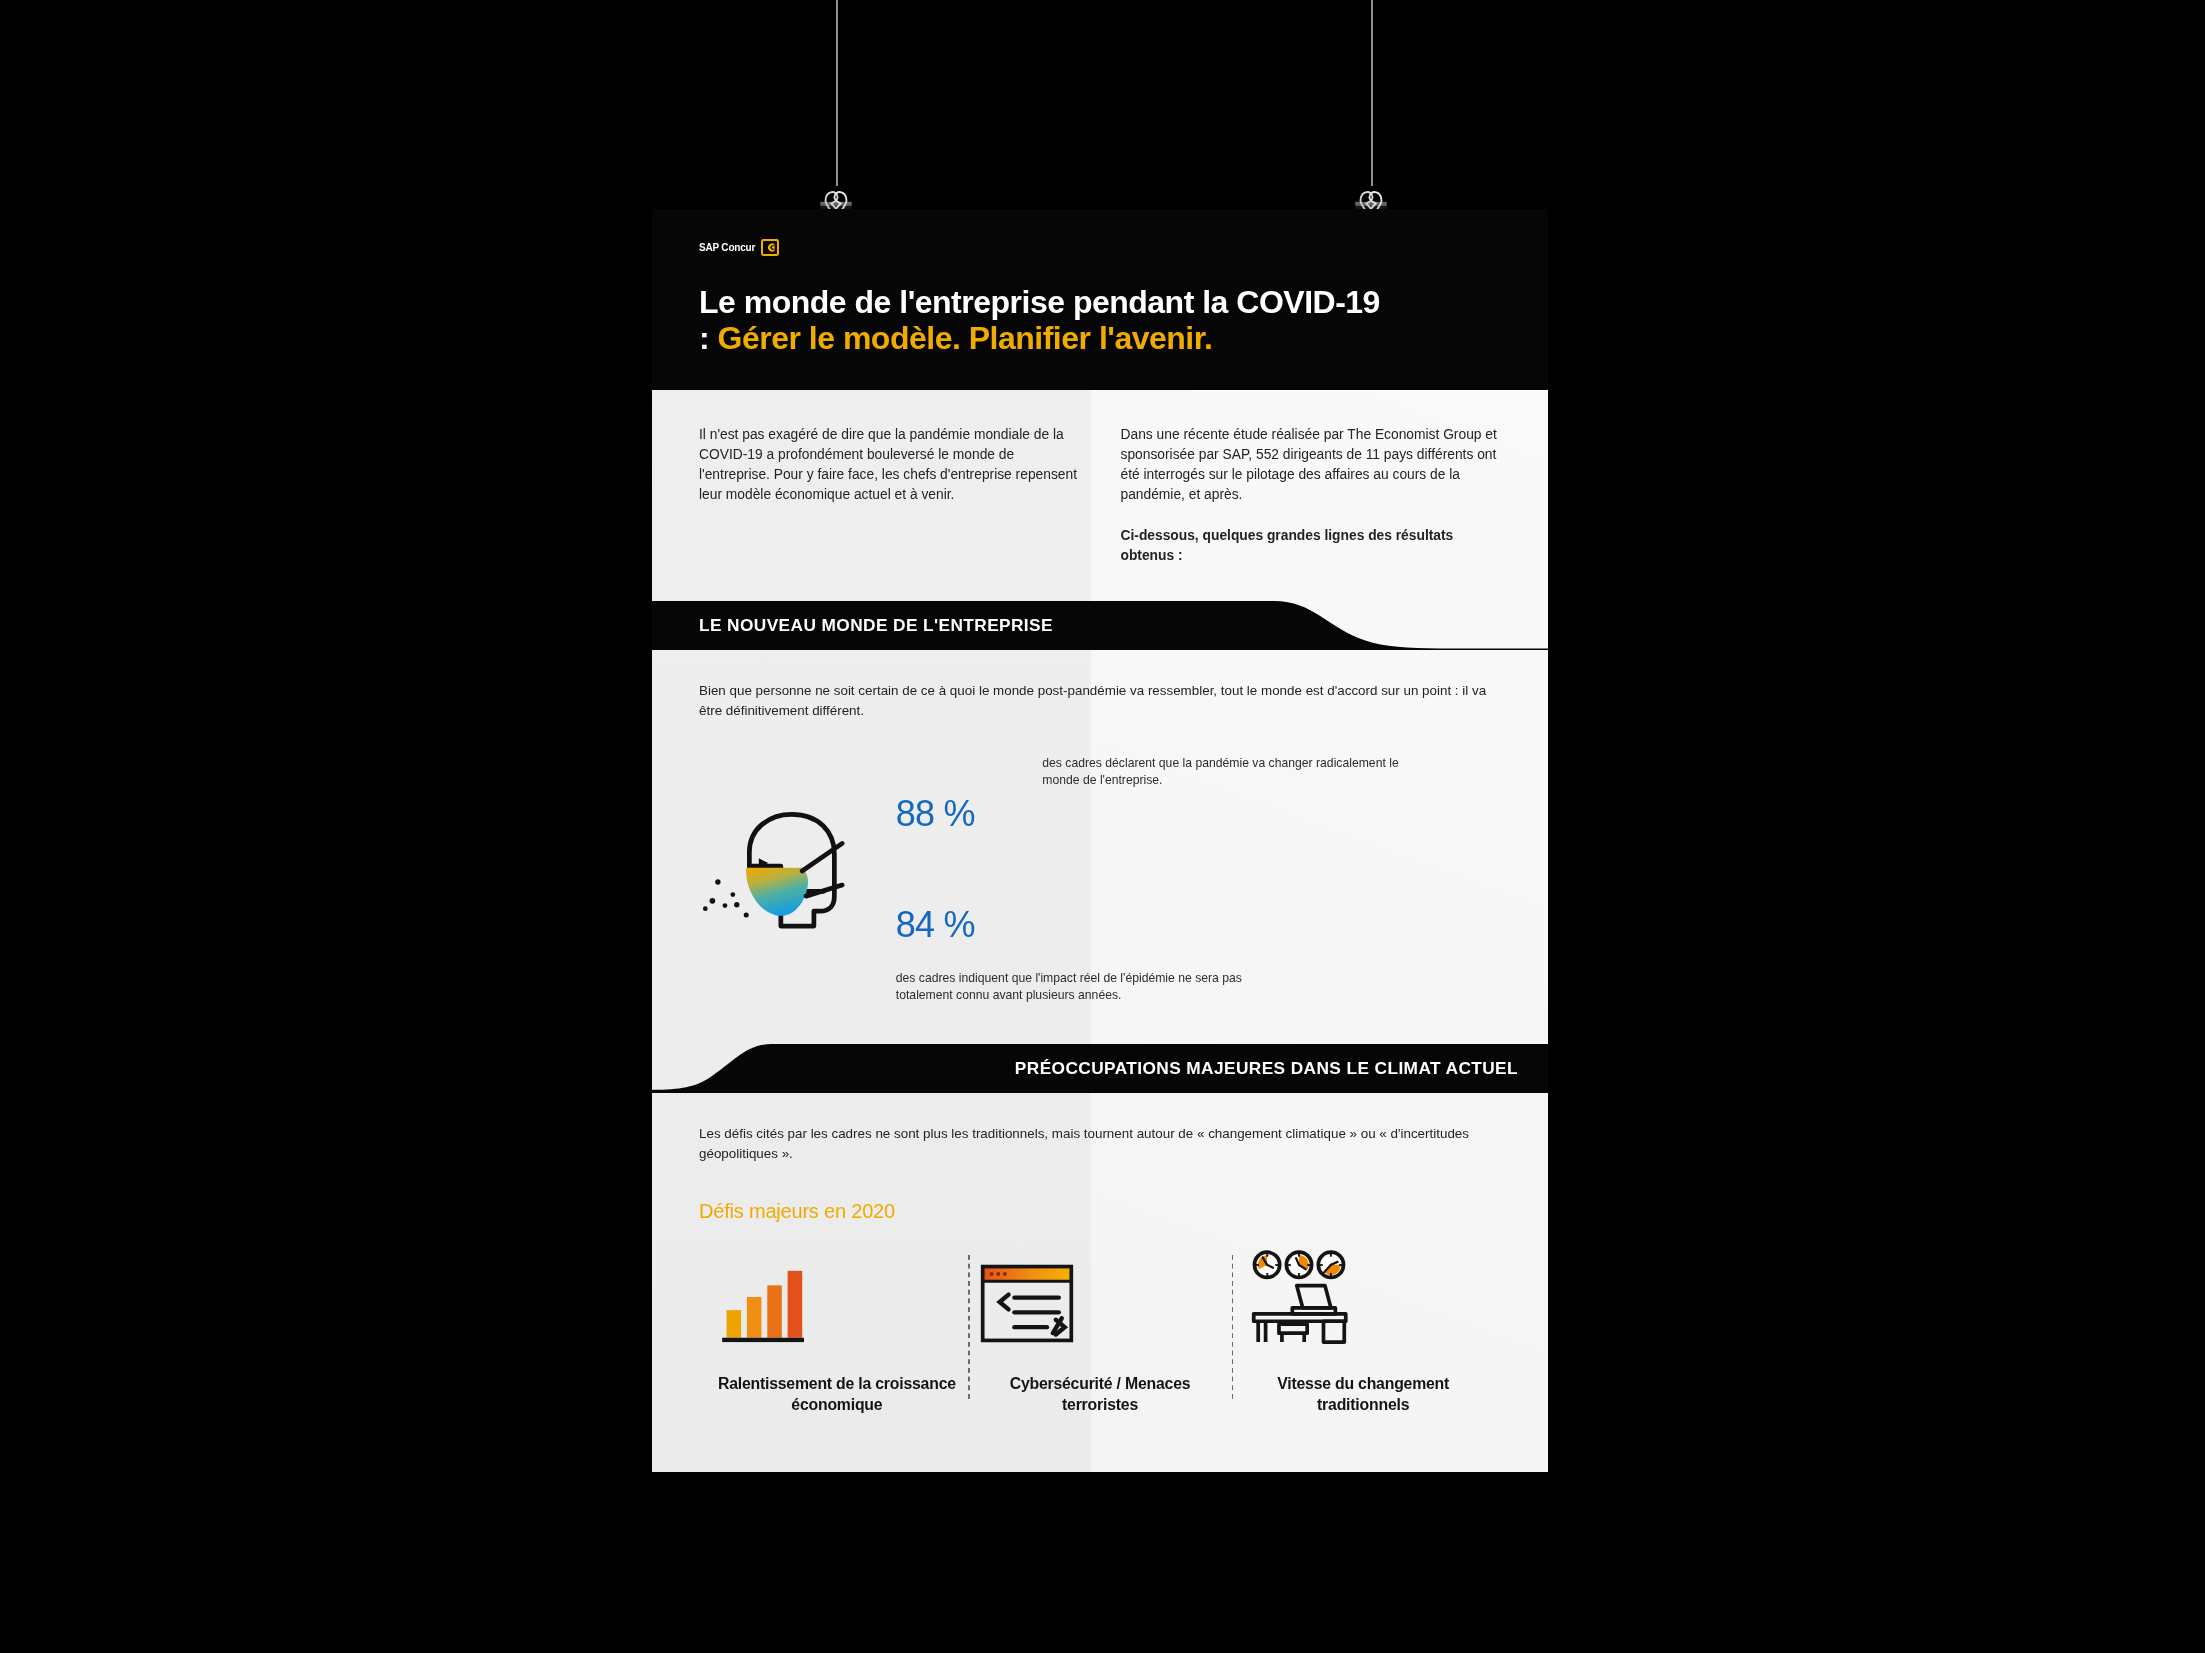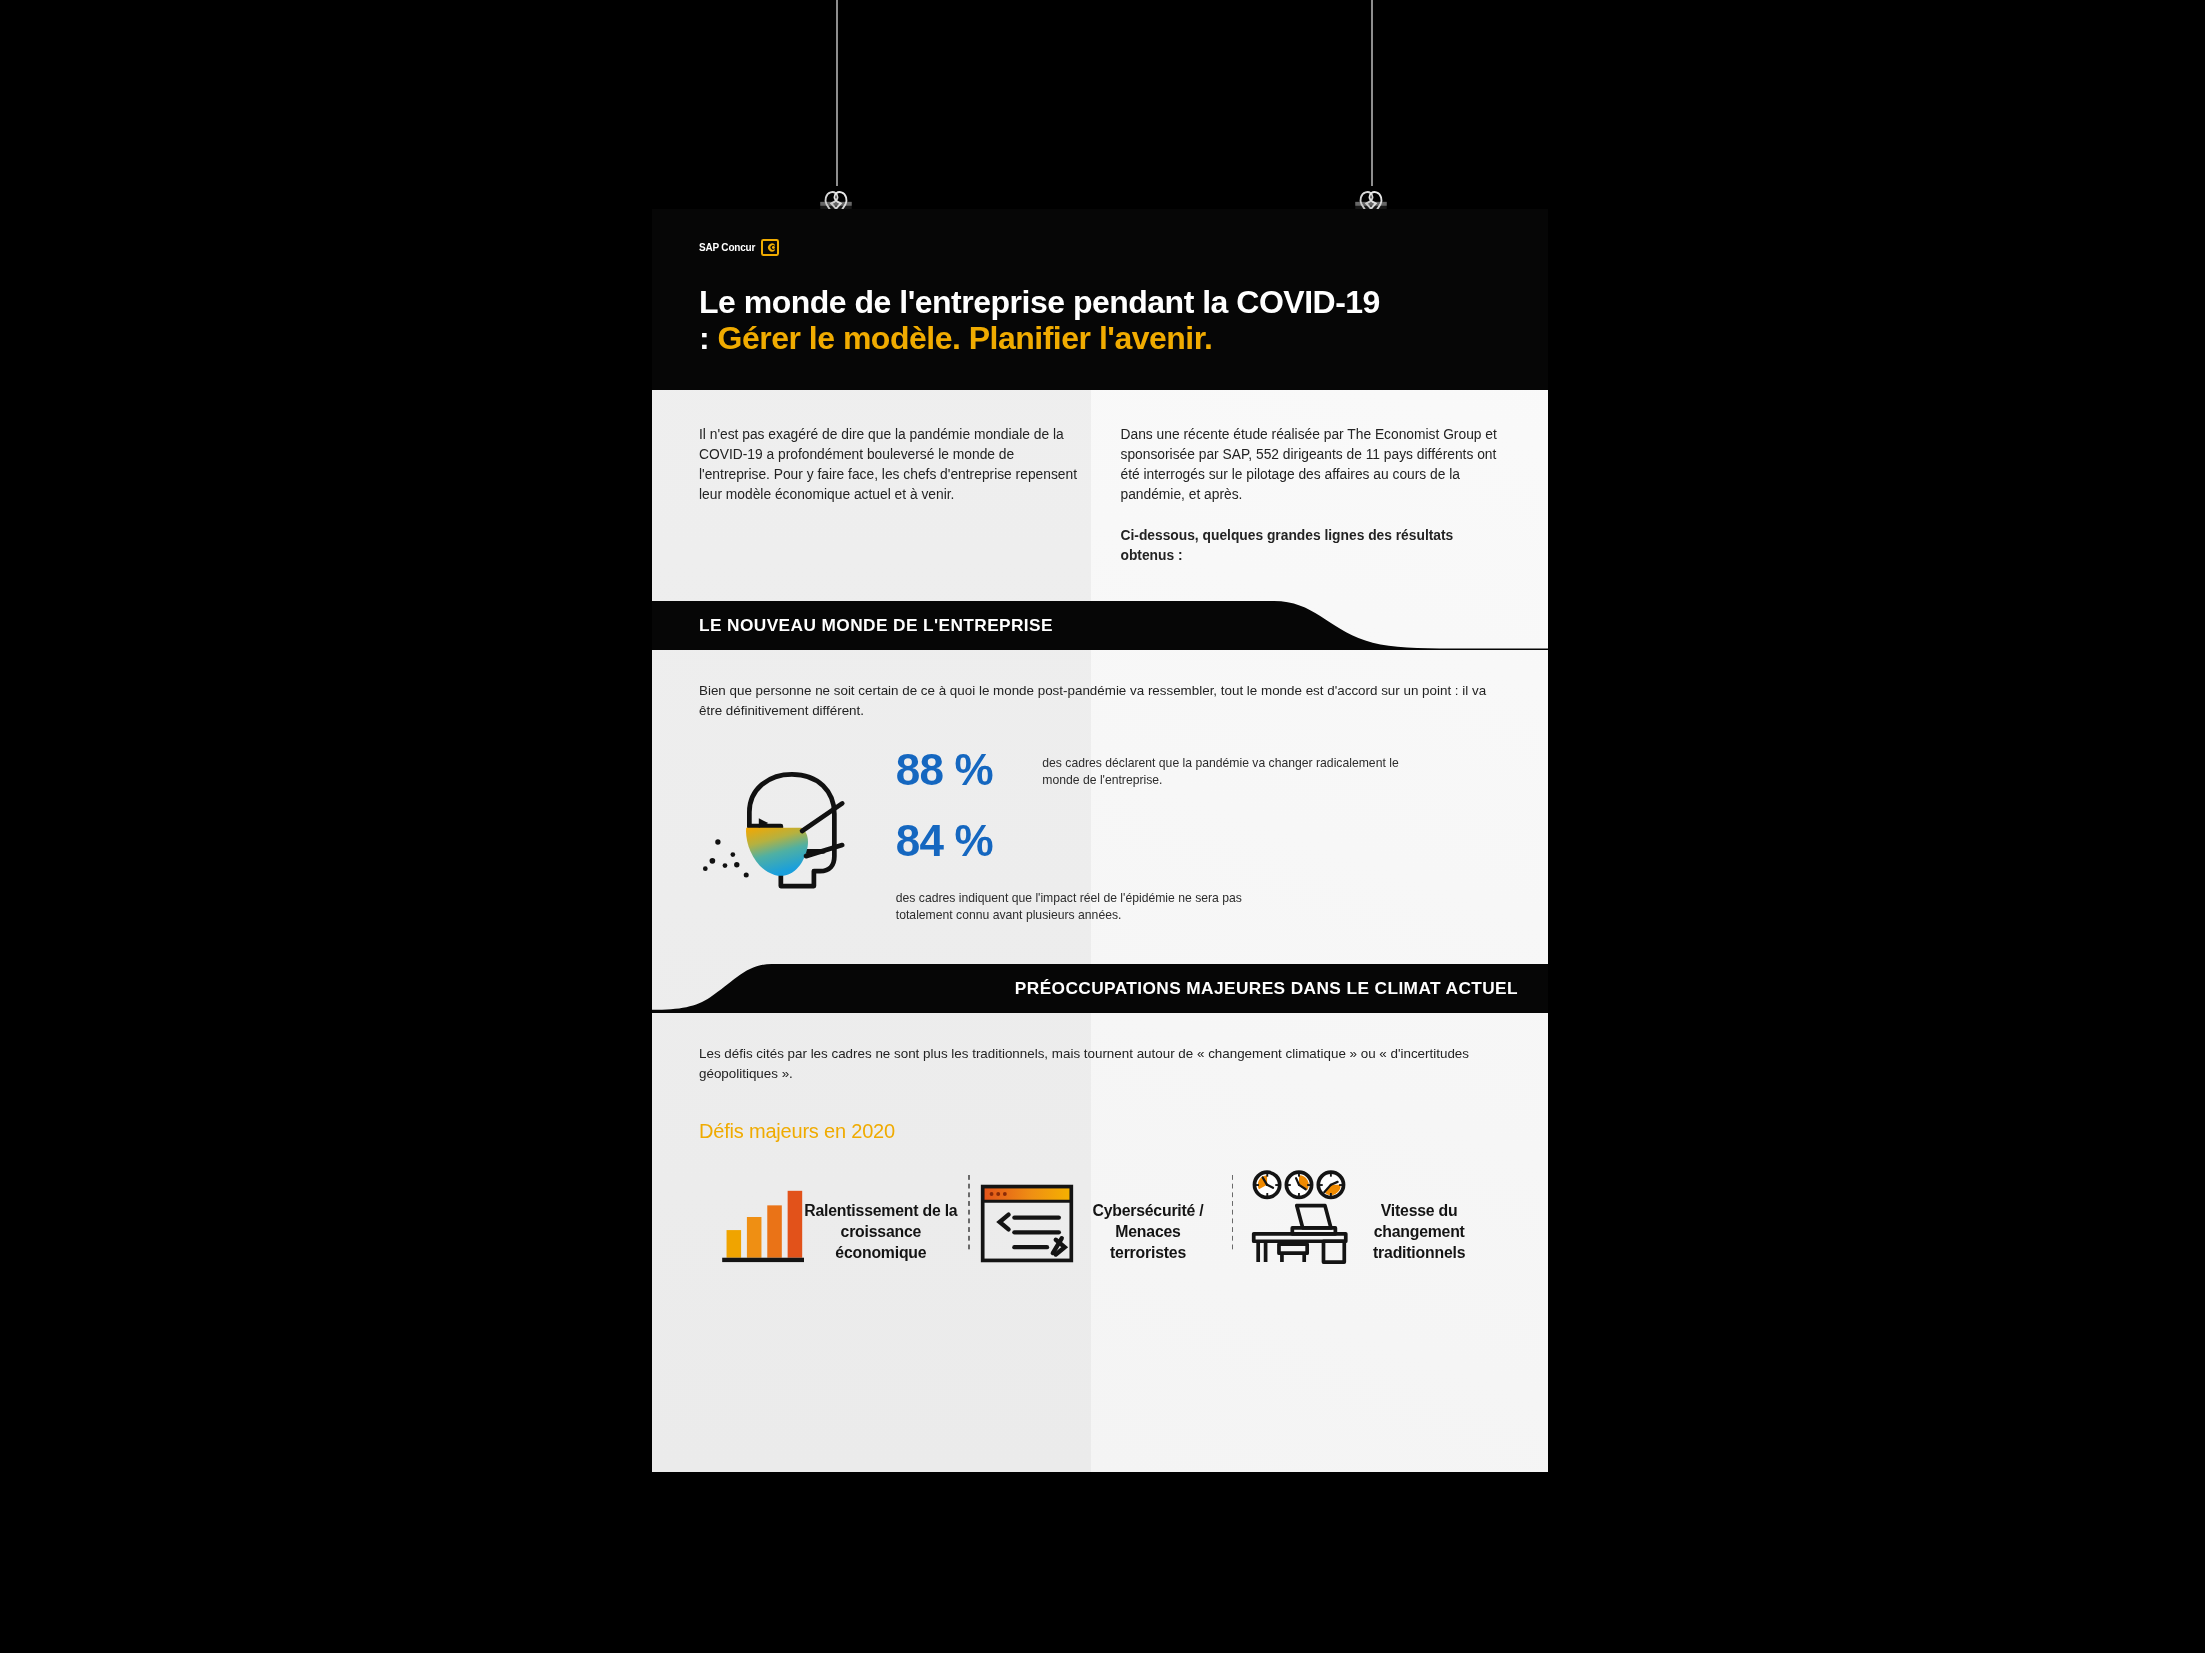--- a/index.html
+++ b/index.html
@@ -83,30 +83,30 @@
   .lead { font-size:13.4px; line-height:1.5; color:#232323; max-width:795px; }
 
   
   .stats-wrap { display:flex; align-items:center; gap:15.8px; margin-top: 27px; padding-bottom: 15.8px; }
   .mask-ill { width:181px; flex:0 0 181px; }
   .mask-ill svg { display:block; width:100%; height:auto; }
   .stats { flex:1; }
   .stat-row { display:flex; align-items:flex-start; gap:20.5px; margin-bottom: 27px; }
   .stat-row:last-child { margin-bottom:0;flex-direction:column; }
   .stat-num {
-    color:#1567c0; font-weight:700; font-size:44px; line-height:1;
-    white-space:nowrap; min-width:126px; letter-spacing:-0.8px;
+    color:#1567c0; font-weight:400; font-size:36px; line-height:1;
+    white-space:nowrap; min-width:126px; letter-spacing:-0.8px;margin-top:48px;
   }
   .stat-txt { font-size:12.2px; line-height:1.42; color:#2c2c2c; padding-top:6.3px; max-width:370px; }
 
   
   .sub-title { color:#f0ab00; font-weight:400; font-size:20px; margin-top: 36px; letter-spacing:-0.2px; }
 
   .cards { display:flex; margin-top: 27px; padding: 0 6.3px 47px 6.3px; }
-  .card { flex:1; display:flex; flex-direction:row; align-items:center; padding: 0 11px; position:relative; }
+  .card { flex:1; display:flex; flex-direction:column; align-items:flex-start; padding: 0 11px; position:relative; }
   .card + .card::before {
     content:""; position:absolute; left:0; top:4.7px; bottom:14px; width:1.6px;
     background-image: linear-gradient(#6a6a6a 52%, rgba(255,255,255,0) 0%);
     background-size: 1.6px 8.7px; background-repeat: repeat-y;
   }
   .card-icon { height:95px; display:flex; align-items:flex-end; justify-content:center; }
   .card-icon svg { display:block; }
   .card-label {
     margin-top: 28px; text-align:center; font-weight:800; font-size:15.8px;
     line-height:1.33; color:#141414; letter-spacing:-0.2px;

